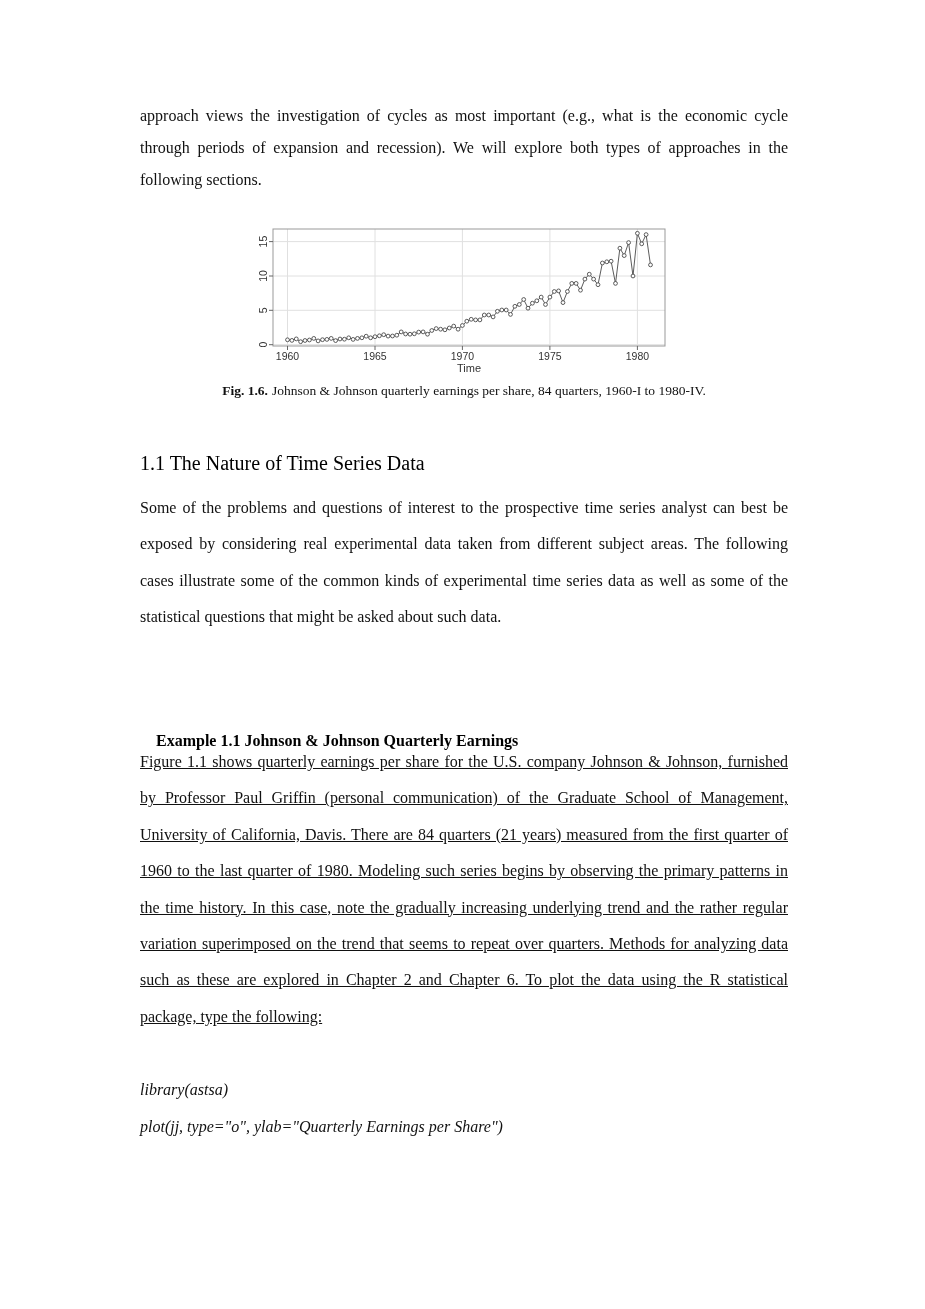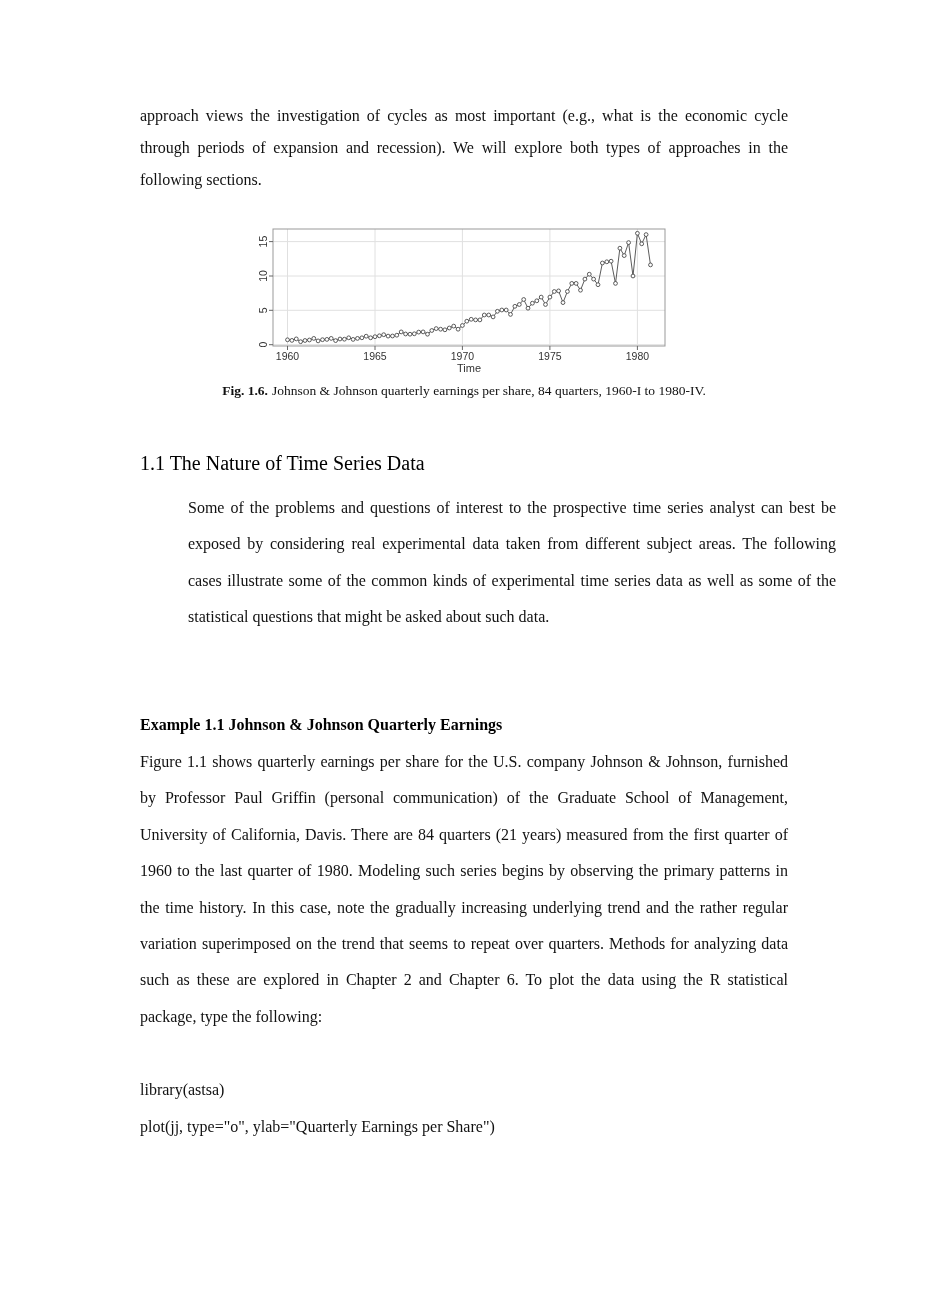--- a/index.html
+++ b/index.html
@@ -6,39 +6,39 @@
   body{width:925px;height:1309px;background:#ffffff;}
   .page{
     position:relative;width:925px;height:1309px;background:#ffffff;
     font-family:"Liberation Serif", serif;color:#111;overflow:hidden;
   }
   .para{
     position:absolute;left:140px;width:648px;margin:0;
     font-size:16px;text-align:justify;color:#111;
   }
   .p1{top:100px;line-height:32px;}
-  .p2{top:490px;line-height:36.4px;margin-left:48px;}
-  .p3{top:744px;line-height:36.4px;}
+  .p2{top:490px;line-height:36.4px;}
+  .p3{top:744px;line-height:36.4px;text-decoration:underline;}
   .fig{position:absolute;left:253px;top:220px;margin:0;text-align:center;}
   .caption{
     position:absolute;left:140px;top:383px;width:648px;margin:0;
     font-size:13.5px;text-align:center;color:#111;
   }
   .caption .cap-text{margin-left:4px;}
   .heading{
     position:absolute;left:140px;top:452px;width:648px;margin:0;
     font-size:20px;font-weight:normal;line-height:23px;color:#000;
   }
   .exheading{
-    position:absolute;left:140px;top:714px;width:648px;margin:0;
+    position:absolute;left:140px;top:714px;width:648px;margin:16px;
     font-size:16px;font-weight:bold;line-height:22px;color:#000;
   }
   .code{
     position:absolute;left:140px;top:1071px;width:648px;margin:0;
-    font-size:16px;line-height:37px;color:#111;
+    font-size:16px;line-height:37px;color:#111;font-style:italic;
   }
   
   .grid{stroke:#e0e0e0;stroke-width:1;fill:none;}
   .box{stroke:#999;stroke-width:1;fill:none;}
   .tick{stroke:#666;stroke-width:1;}
   .series{stroke:#4a4a4a;stroke-width:0.9;fill:none;}
   .marker{stroke:#4a4a4a;stroke-width:0.9;fill:#ffffff;}
   .xlab,.ylab{font-family:"Liberation Sans", sans-serif;font-size:10.5px;fill:#333;}
   .xlab{text-anchor:middle;}
   .ylab{text-anchor:middle;}

